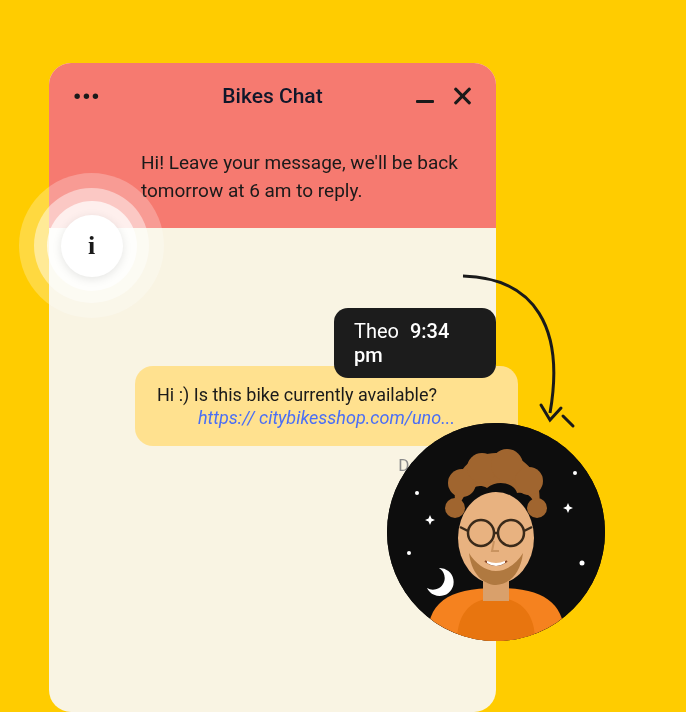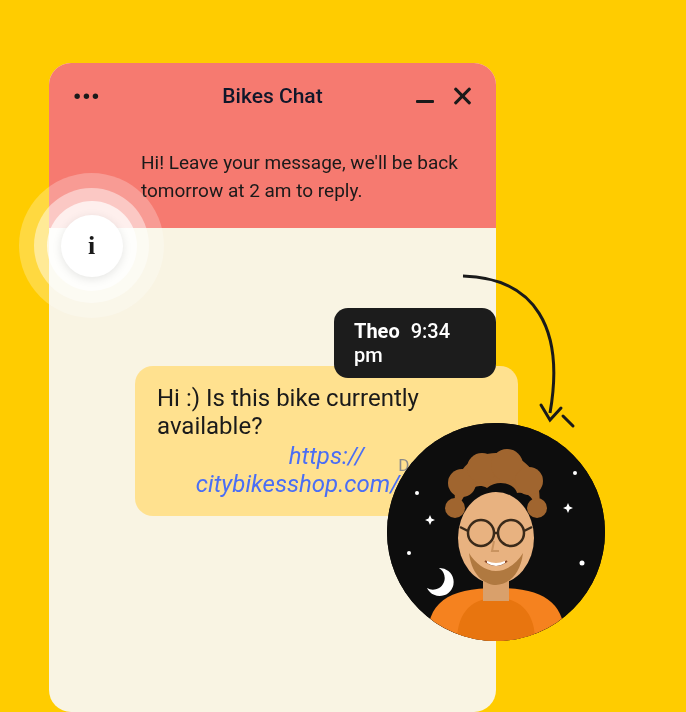--- a/index.html
+++ b/index.html
@@ -151,32 +151,32 @@
       top: 245px;
       background: #1c1c1c;
       color: #fff;
       border-radius: 14px;
       padding: 11px 20px;
       font-size: 20px;
       font-weight: 500;
       z-index: 3;
     }
     .sender-badge .name {
-      font-weight: 700;
+      font-weight: 400;
       margin-right: 6px;
     }
     .message-bubble {
       position: absolute;
       left: 86px;
       top: 303px;
       width: 383px;
       background: #ffe18f;
       border-radius: 18px;
       padding: 18px 22px;
-      font-size: 24px;
+      font-size: 18px;
       color: #1a1a1a;
     }
     .message-link {
       color: #4a6ef5;
       display: block;
       text-align: center;
       margin-top: 2px;
       font-style: italic;
     }
     .delivered {
@@ -219,21 +219,21 @@
   <div class="chat-header">
     <div class="header-top">
       <div class="more-dots">•••</div>
       <div class="chat-title">Bikes Chat</div>
       <div class="header-controls">
         <div class="minimize-icon"></div>
         <div class="close-icon"></div>
       </div>
     </div>
     <div class="greeting-row">
-      <div class="greeting-text">Hi! Leave your message, we'll be back tomorrow at 2 am to reply.</div>
+      <div class="greeting-text">Hi! Leave your message, we'll be back tomorrow at 6 am to reply.</div>
     </div>
   </div>
 
   <div class="info-badge-wrap">
     <div class="info-ring3"></div>
     <div class="info-ring2"></div>
     <div class="info-ring1"></div>
     <div class="info-core">i</div>
   </div>
 

